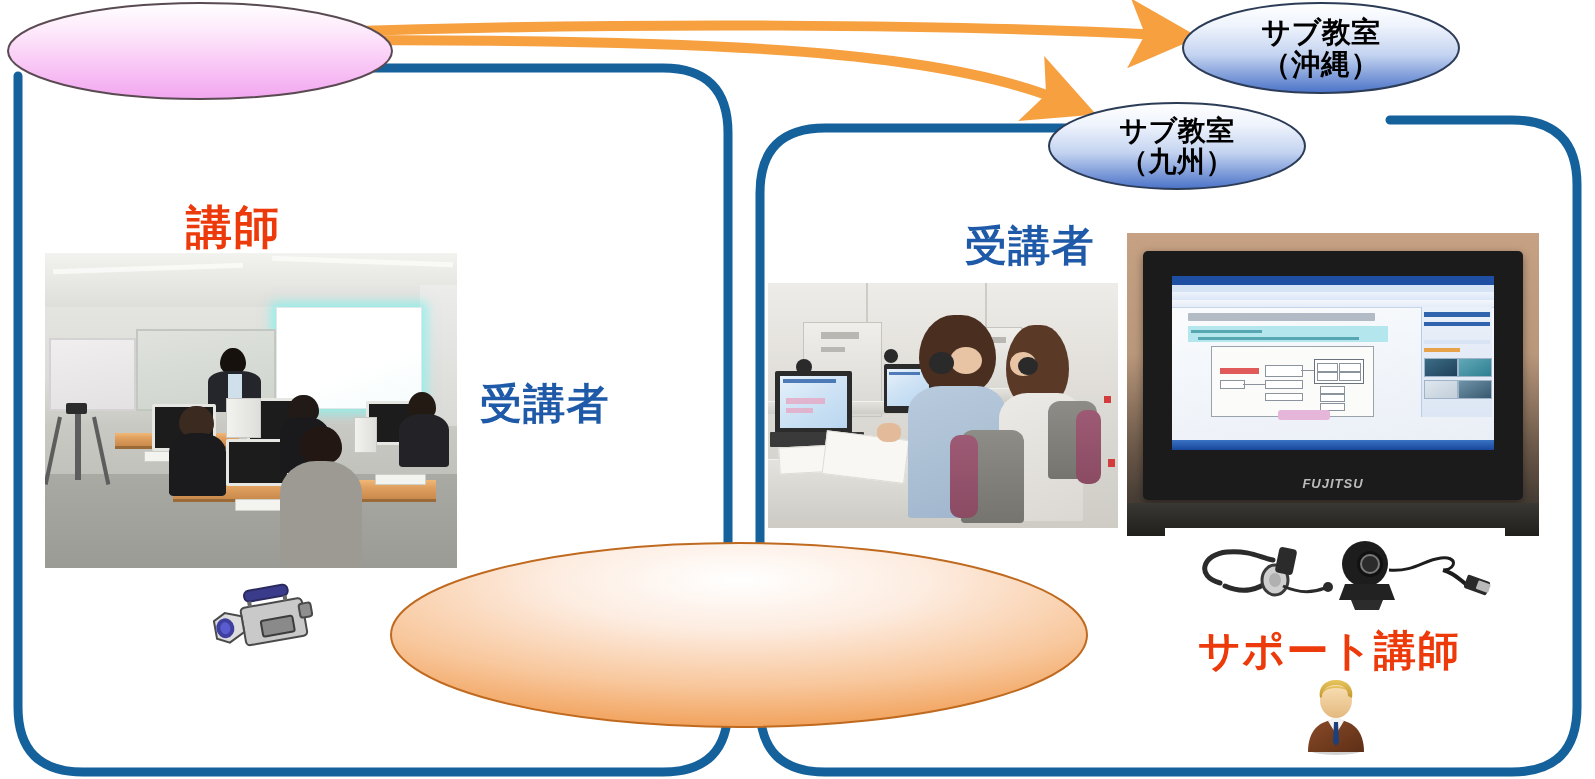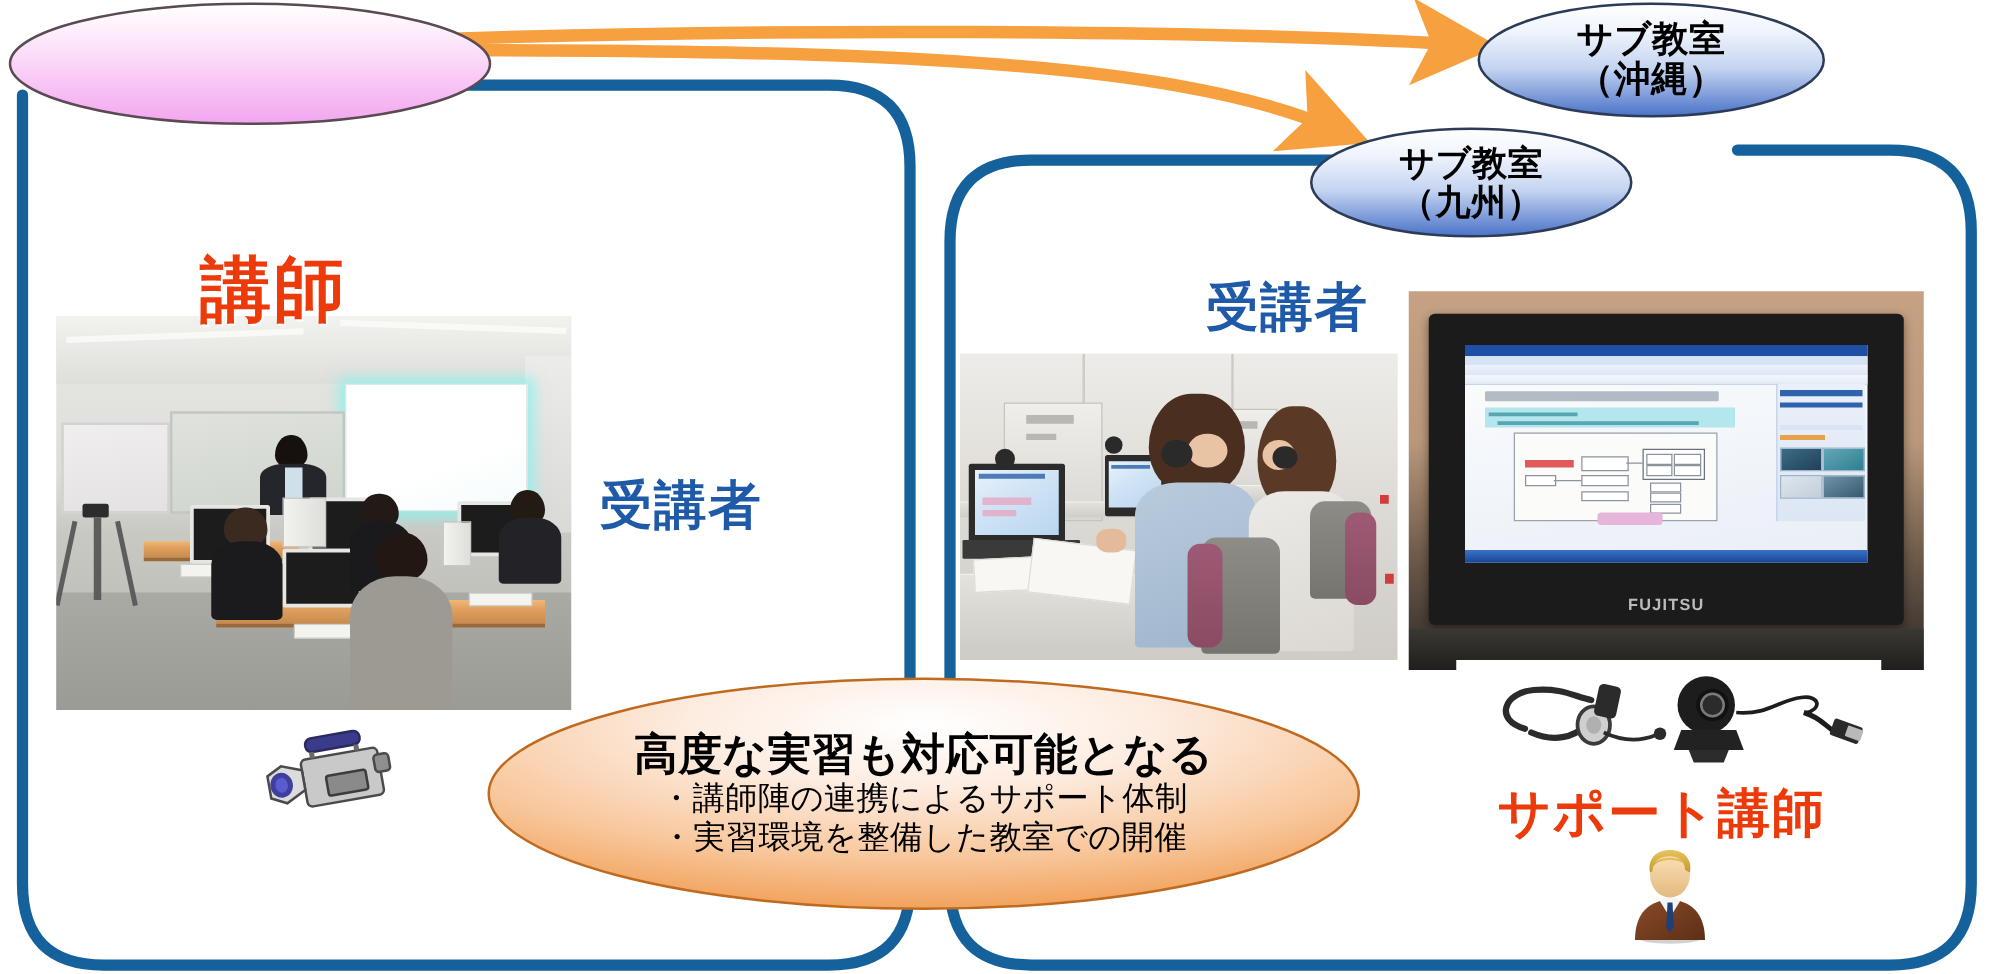--- a/index.html
+++ b/index.html
@@ -130,20 +130,21 @@
   .ps-shirt-white{position:absolute;background:linear-gradient(160deg,#eceae6,#dbd8d3);}
   .ps-chair{position:absolute;background:linear-gradient(180deg,#8e8c86,#76746e);border-radius:12px 12px 4px 4px;}
   .ps-chair-pink{position:absolute;background:linear-gradient(180deg,#9e5a74,#8a4b63);border-radius:10px;}
   .ps-headset{position:absolute;background:#2a2a2a;border-radius:50%;}
   .ps-paper{position:absolute;background:#f8f7f3;border:1px solid #dedcd7;}
   .ps-cable{position:absolute;background:#d23c3c;}
 
   
   #photo-laptop{
     background:linear-gradient(180deg,#c6a183 0%,#b9977b 40%,#6d5a4a 70%,#2e2a26 100%);
+    font-style:italic;
   }
   .pl-lid{position:absolute;left:4%;top:6%;width:92%;height:82%;
     background:#1b1b1b;border-radius:5px;box-shadow:0 3px 8px rgba(0,0,0,.4);}
   .pl-screen{position:absolute;left:7.5%;top:10%;width:85%;height:70%;
     background:linear-gradient(170deg,#fdfdfd 0%,#f4f7fb 40%,#e9eef6 100%);}
   .pl-title{position:absolute;left:0;top:0;width:100%;height:5%;background:#1f4fa3;}
   .pl-menu{position:absolute;left:0;top:5%;width:100%;height:4%;background:#d6e3f4;}
   .pl-tool{position:absolute;left:0;top:9%;width:100%;height:5%;
     background:linear-gradient(180deg,#eef3fb,#dbe6f6);border-bottom:1px solid #b9cbe6;}
   .pl-tool2{position:absolute;left:0;top:14%;width:100%;height:4%;
@@ -438,38 +439,33 @@
       <ellipse cx="36" cy="28" rx="16" ry="18" fill="url(#skinG)"></ellipse>
       <path d="M20 26 C 20 10, 52 10, 52 26 C 52 20, 46 16, 36 16 C 26 16, 22 20, 20 26 Z" fill="url(#hairG)"></path>
       <path d="M20 26 C 18 16, 24 8, 36 8 C 48 8, 54 16, 52 26 L48 24 C 48 16, 42 13, 36 13 C 28 13, 22 17, 22 25 Z" fill="url(#hairG)"></path>
     </svg>
   </div>
 
   <svg class="layer" viewBox="0 0 1595 779" style="pointer-events:none;">
     <ellipse cx="739" cy="635" rx="348" ry="92" fill="url(#gradOrange)" stroke="#c06a20" stroke-width="2"></ellipse>
   </svg>
 
-  <div class="callout-text" style="left:391px;top:570px;width:696px;height:130px;">
-    <span class="head">高度な実習も対応可能となる</span>
-    <span class="bullet">・講師陣の連携によるサポート体制</span>
-    <span class="bullet">・実習環境を整備した教室での開催</span>
-  </div>
 
 
   <div class="ell-label" style="left:1183px;top:3px;width:276px;height:90px;font-size:29px;">
     <span class="l1">サブ教室</span>
     <span class="l2">（沖縄）</span>
   </div>
 
   <div class="ell-label" style="left:1049px;top:103px;width:256px;height:86px;font-size:28px;">
     <span class="l1">サブ教室</span>
     <span class="l2">（九州）</span>
   </div>
 
-  <div class="role-label role-red" style="left:160px;top:204px;font-size:57px;">講師</div>
+  <div class="role-label role-red" style="left:186px;top:204px;font-size:46px;">講師</div>
 
   <div class="role-label role-blue" style="left:480px;top:383px;font-size:42px;">受講者</div>
 
   <div class="role-label role-blue" style="left:965px;top:225px;font-size:42px;">受講者</div>
 
   <div class="role-label role-red" style="left:1198px;top:630px;font-size:42px;">サポート講師</div>
 
 </div>
 
 </body></html>

